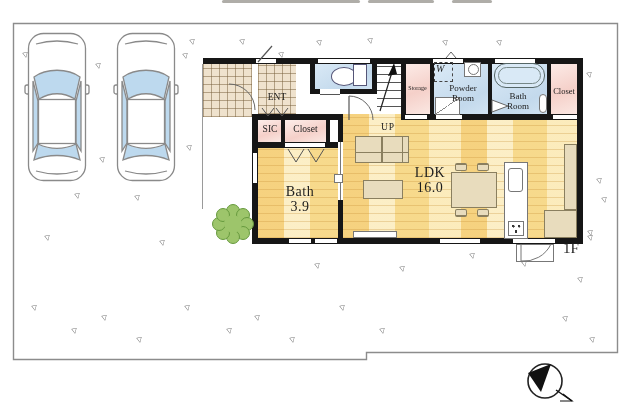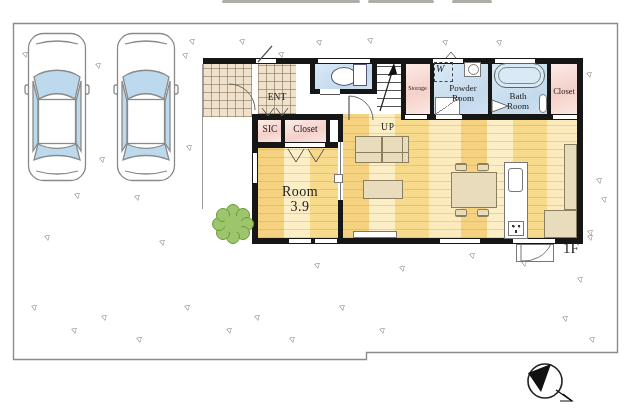--- a/index.html
+++ b/index.html
@@ -225,22 +225,26 @@
     <div class="chair" style="left:274px;top:151px;border-bottom-width:2px;"></div>
 
     <div class="lbl" style="left:56px;top:34px;width:36px;font-size:9.5px;">ENT</div>
     <div class="lbl" style="left:55px;top:66px;width:24px;font-size:9.5px;">SIC</div>
     <div class="lbl" style="left:81px;top:66px;width:43px;font-size:9.5px;">Closet</div>
     <div class="lbl" style="left:170px;top:64px;width:30px;font-size:9.5px;letter-spacing:1px;">UP</div>
     <div class="lbl" style="left:197px;top:27px;width:35px;font-size:6px;">Storage</div>
     <div class="lbl wrap" style="left:238px;top:26px;width:44px;font-size:9px;">Powder Room</div>
     <div class="lbl wrap" style="left:297px;top:34px;width:36px;font-size:9px;">Bath Room</div>
     <div class="lbl" style="left:343px;top:29px;width:36px;font-size:8.5px;">Closet</div>
+    <div class="lbl big" style="left:202px;top:107px;width:50px;">
+      <span>LDK</span>
+      <span>16.0</span>
+    </div>
     <div class="lbl big" style="left:72px;top:126px;width:50px;">
-      <span>Room</span>
+      <span>Bath</span>
       <span>3.9</span>
     </div>
   </div>
 
   <div class="whitebox" style="left:516px;top:244px;width:38px;height:18px;"></div>
 
   <div class="lbl" style="left:556px;top:240px;width:30px;font-size:15px;">1F</div>
 
   <svg class="overlay" viewBox="0 0 631 409">
     <path d="M13.5,23.5 H617.5 V352.5 H366.5 V359.5 H13.5 Z" fill="none" stroke="#8c8c8c" stroke-width="1.4"></path>

